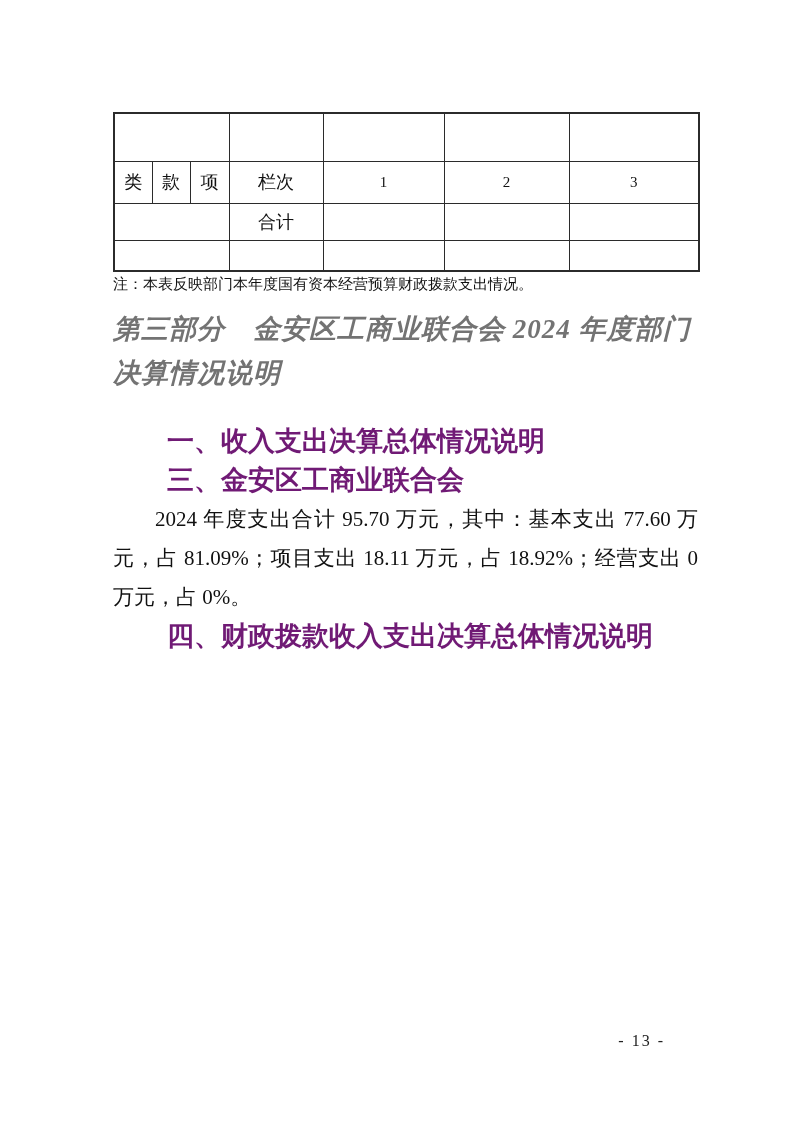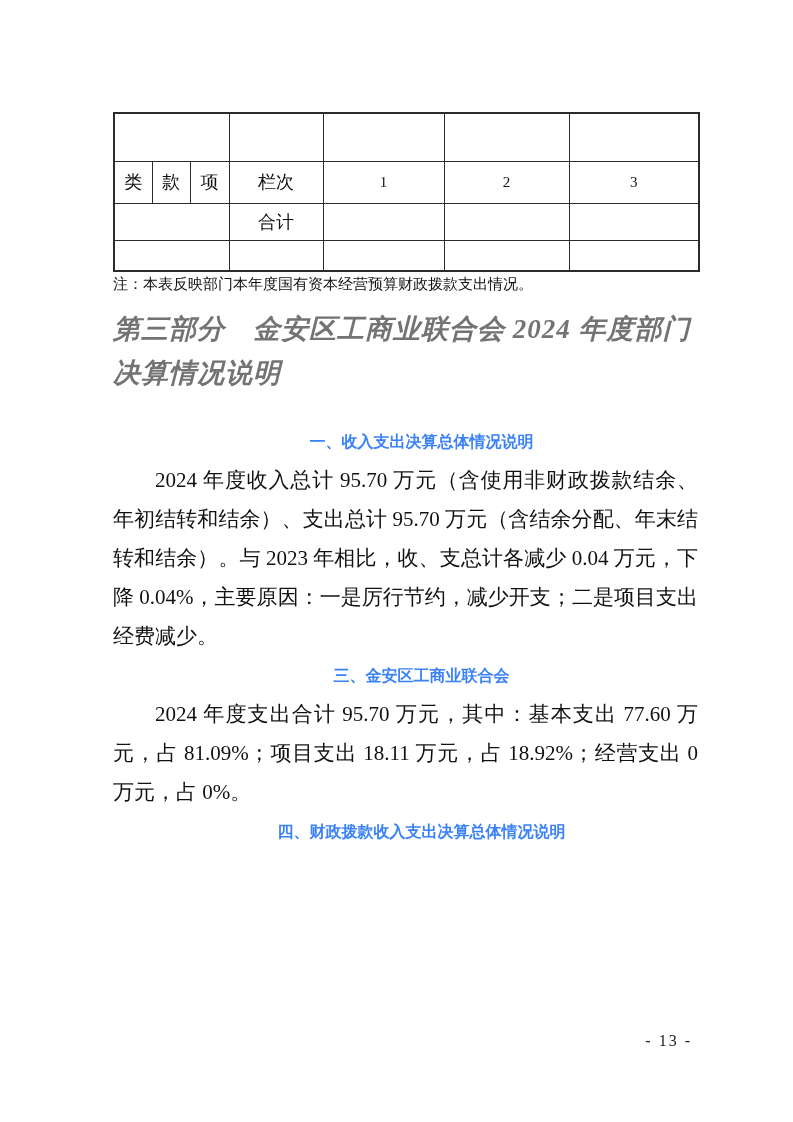--- a/index.html
+++ b/index.html
@@ -60,39 +60,38 @@
     font-weight: 700;
     letter-spacing: 1px;
     color: #737373;
   }
 
   
   .sections { margin-top: 27px; }
   .sec-heading {
     font-family: "Liberation Sans", "DejaVu Sans", sans-serif;
     font-weight: 700;
-    font-size: 16px;
+    font-size: 27px;
     line-height: 39px;
     text-indent: 2em;
-    color: #3b82f6;
-    text-align: center;
+    color: #701a75;
   }
   .sec-body {
     font-size: 21px;
     line-height: 39px;
     text-indent: 2em;
     text-align: justify;
     color: #111111;
   }
 
   
   .page-number {
     position: absolute;
     top: 1032px;
-    right: 101px;
+    right: 128px;
     font-size: 16px;
     letter-spacing: 2px;
     color: #222222;
   }
 </style>
 </head>
 <body>
 
 <div class="page">
   <div class="content">
@@ -146,21 +145,20 @@
     </div>
 
     <div class="part-title">
       <div>第三部分　金安区工商业联合会 2024 年度部门</div>
       <div>决算情况说明</div>
     </div>
 
     <div class="sections">
       <div class="section">
         <div class="sec-heading">一、收入支出决算总体情况说明</div>
-        <div class="sec-body">2024 年度收入总计 95.70 万元（含使用非财政拨款结余、年初结转和结余）、支出总计 95.70 万元（含结余分配、年末结转和结余）。与 2023 年相比，收、支总计各减少 0.04 万元，下降 0.04%，主要原因：一是厉行节约，减少开支；二是项目支出经费减少。</div>
       </div>
       <div class="section">
         <div class="sec-heading">三、金安区工商业联合会</div>
         <div class="sec-body">2024 年度支出合计 95.70 万元，其中：基本支出 77.60 万元，占 81.09%；项目支出 18.11 万元，占 18.92%；经营支出 0 万元，占 0%。</div>
       </div>
       <div class="section">
         <div class="sec-heading">四、财政拨款收入支出决算总体情况说明</div>
         <div class="sec-body"></div>
       </div>
     </div>

